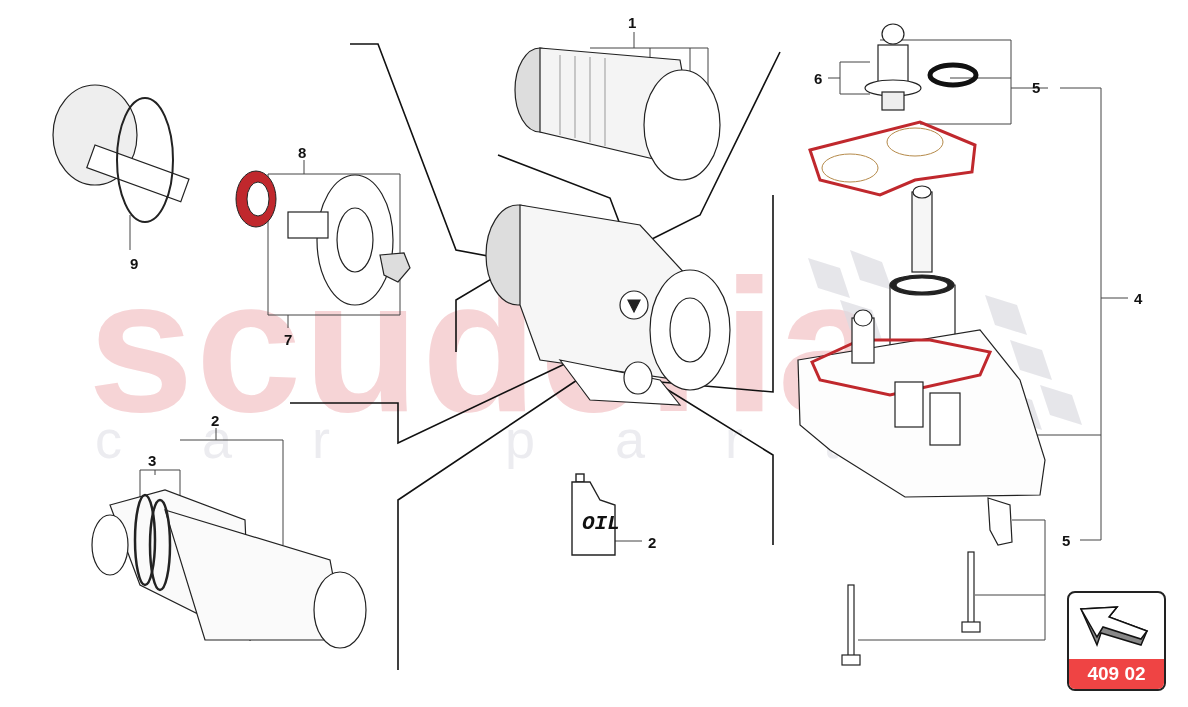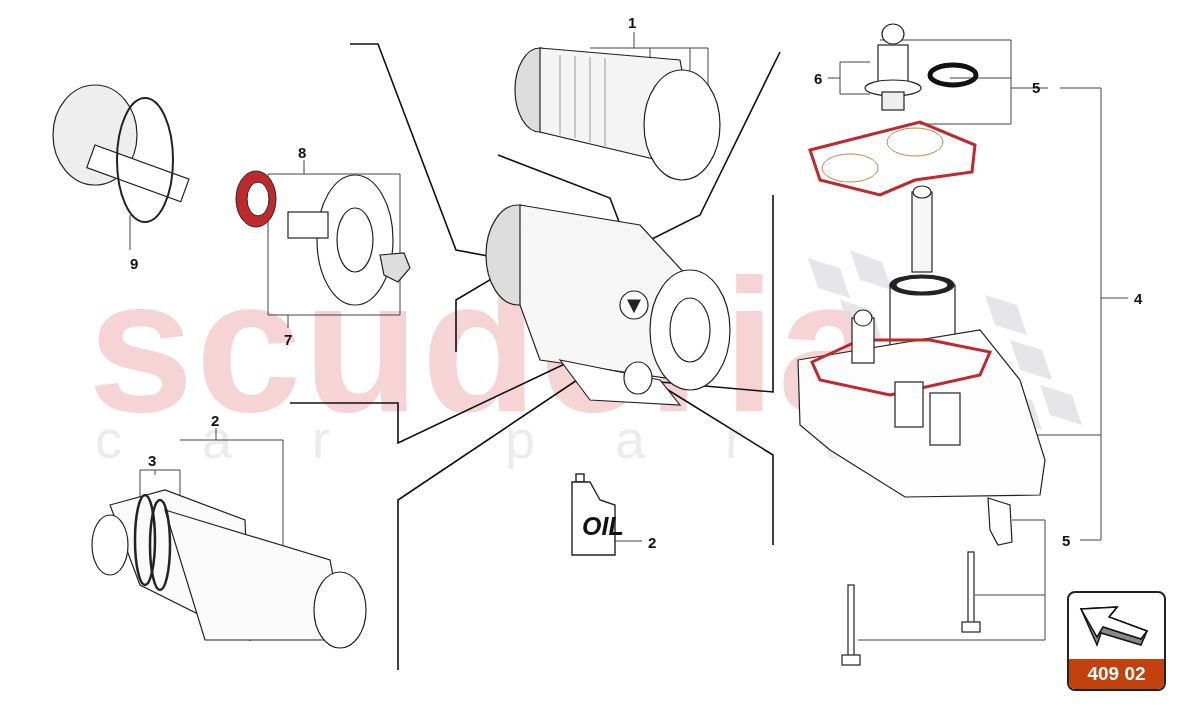--- a/index.html
+++ b/index.html
@@ -2,22 +2,22 @@
 <html><head>
 <meta charset="utf-8">
 <style>
   html,body{margin:0;padding:0;background:#fff;}
   body{width:1188px;height:707px;position:relative;overflow:hidden;font-family:"Liberation Sans",sans-serif;}
   .wm-big{position:absolute;left:88px;top:250px;font-size:190px;font-weight:bold;color:#f6d4d6;letter-spacing:2px;line-height:1;}
   .wm-small{position:absolute;left:95px;top:412px;font-size:54px;color:#ececf0;letter-spacing:80px;line-height:1;}
   svg.main{position:absolute;left:0;top:0;}
   .callout{position:absolute;font-weight:bold;font-size:15px;color:#111;}
   .badge{position:absolute;left:1067px;top:591px;width:95px;height:96px;border:2px solid #222;border-radius:8px;overflow:hidden;background:#fff;}
-  .badge .num{position:absolute;left:0;right:0;bottom:0;height:30px;background:#c2410c;color:#fff;font-weight:bold;font-size:19px;text-align:center;line-height:30px;}
-  .oil-text{position:absolute;left:582px;top:512px;font-weight:bold;font-style:italic;font-size:25px;color:#111;}
+  .badge .num{position:absolute;left:0;right:0;bottom:0;height:30px;background:#ef4444;color:#fff;font-weight:bold;font-size:19px;text-align:center;line-height:30px;}
+  .oil-text{position:absolute;left:582px;top:512px;font-weight:bold;font-style:italic;font-size:21px;color:#111;font-family:Liberation Mono, monospace;}
 </style>
 </head>
 <body>
 
 <div class="wm-big">scuderia</div>
 <div class="wm-small">car parts</div>
 
 <svg class="main" width="1188" height="707" viewBox="0 0 1188 707">
 
   <g fill="#dcdce2" opacity="0.7">

